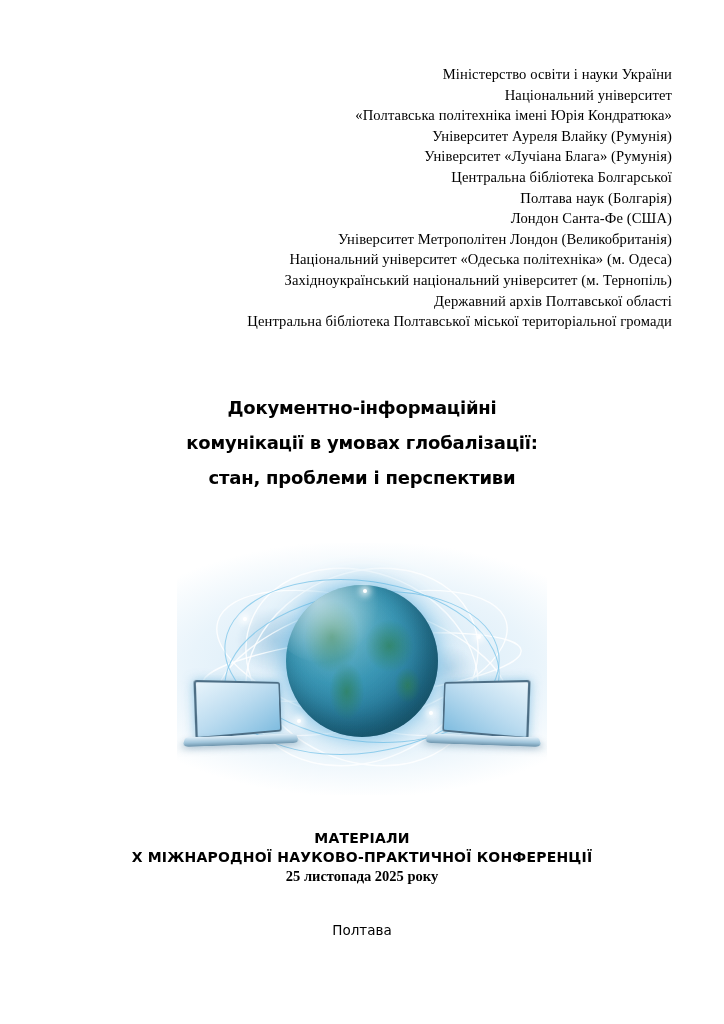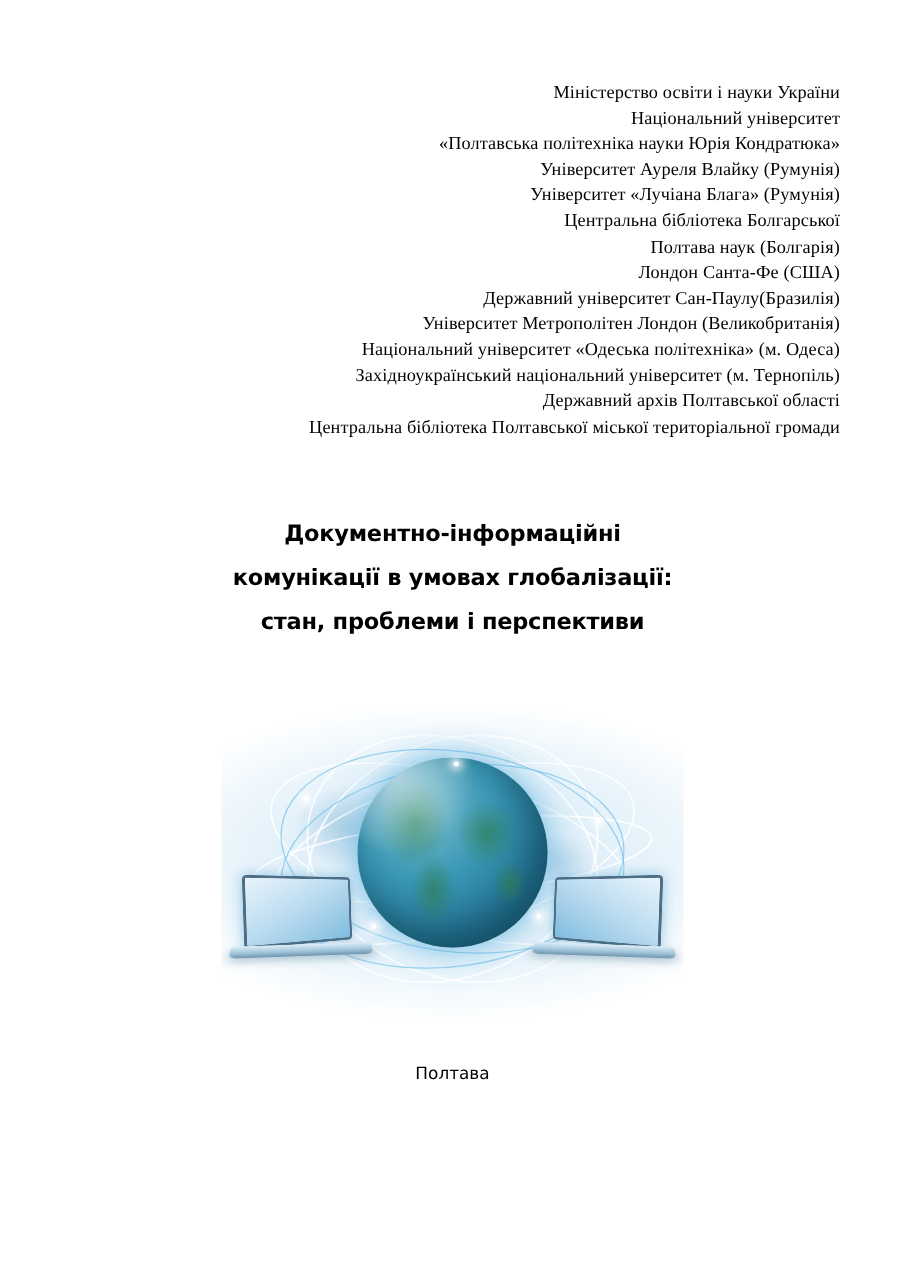--- a/index.html
+++ b/index.html
@@ -186,27 +186,26 @@
   }
 </style>
 </head>
 <body>
 
 <div class="page">
 
   <div class="orgs">
     <div>Міністерство освіти і науки України</div>
     <div>Національний університет</div>
-    <div>«Полтавська політехніка науки Юрія Кондратюка»</div>
+    <div>«Полтавська політехніка імені Юрія Кондратюка»</div>
     <div>Університет Ауреля Влайку (Румунія)</div>
     <div>Університет «Лучіана Блага» (Румунія)</div>
     <div>Центральна бібліотека Болгарської</div>
     <div>Полтава наук (Болгарія)</div>
     <div>Лондон Санта-Фе (США)</div>
-    <div>Державний університет Сан-Паулу(Бразилія)</div>
     <div>Університет Метрополітен Лондон (Великобританія)</div>
     <div>Національний університет «Одеська політехніка» (м. Одеса)</div>
     <div>Західноукраїнський національний університет (м. Тернопіль)</div>
     <div>Державний архів Полтавської області</div>
     <div>Центральна бібліотека Полтавської міської територіальної громади</div>
   </div>
 
   <h1 class="title">
     <span class="ln">Документно-інформаційні</span>
     <span class="ln">комунікації в умовах глобалізації:</span>
@@ -242,16 +241,21 @@
       <div class="base"></div>
     </div>
 
     <div class="spark" style="left:66px;  top:74px;"></div>
     <div class="spark" style="left:300px; top:92px;"></div>
     <div class="spark" style="left:120px; top:176px;"></div>
     <div class="spark" style="left:252px; top:168px;"></div>
     <div class="spark" style="left:186px; top:46px;"></div>
   </div>
 
+  <div class="materials">
+    <div>МАТЕРІАЛИ</div>
+    <div>X МІЖНАРОДНОЇ НАУКОВО-ПРАКТИЧНОЇ КОНФЕРЕНЦІЇ</div>
+    <div class="date">25 листопада 2025 року</div>
+  </div>
 
   <div class="city">Полтава</div>
 
 </div>
 
 </body></html>

